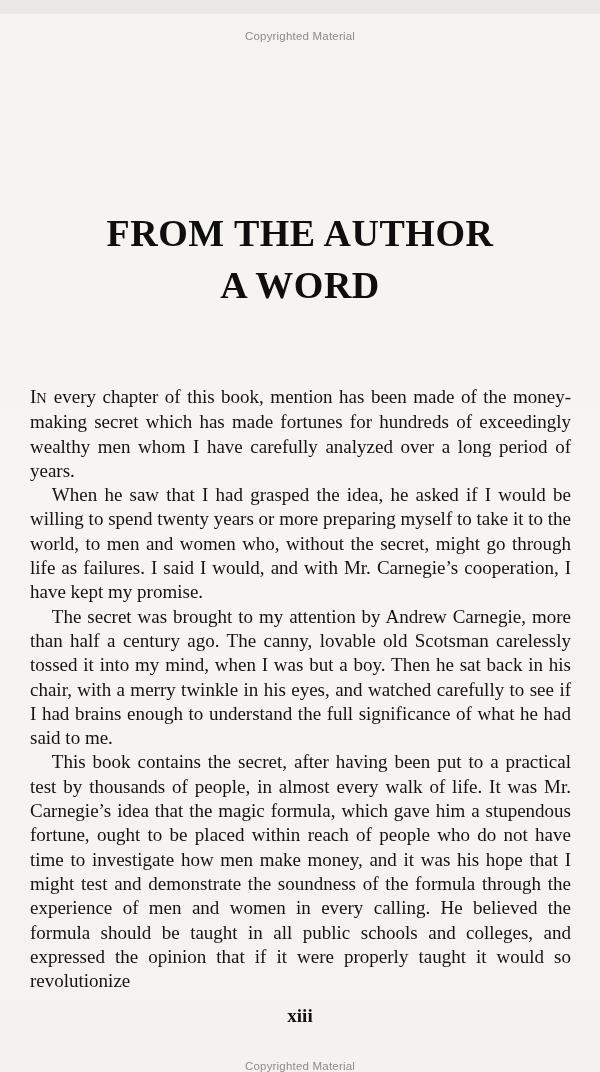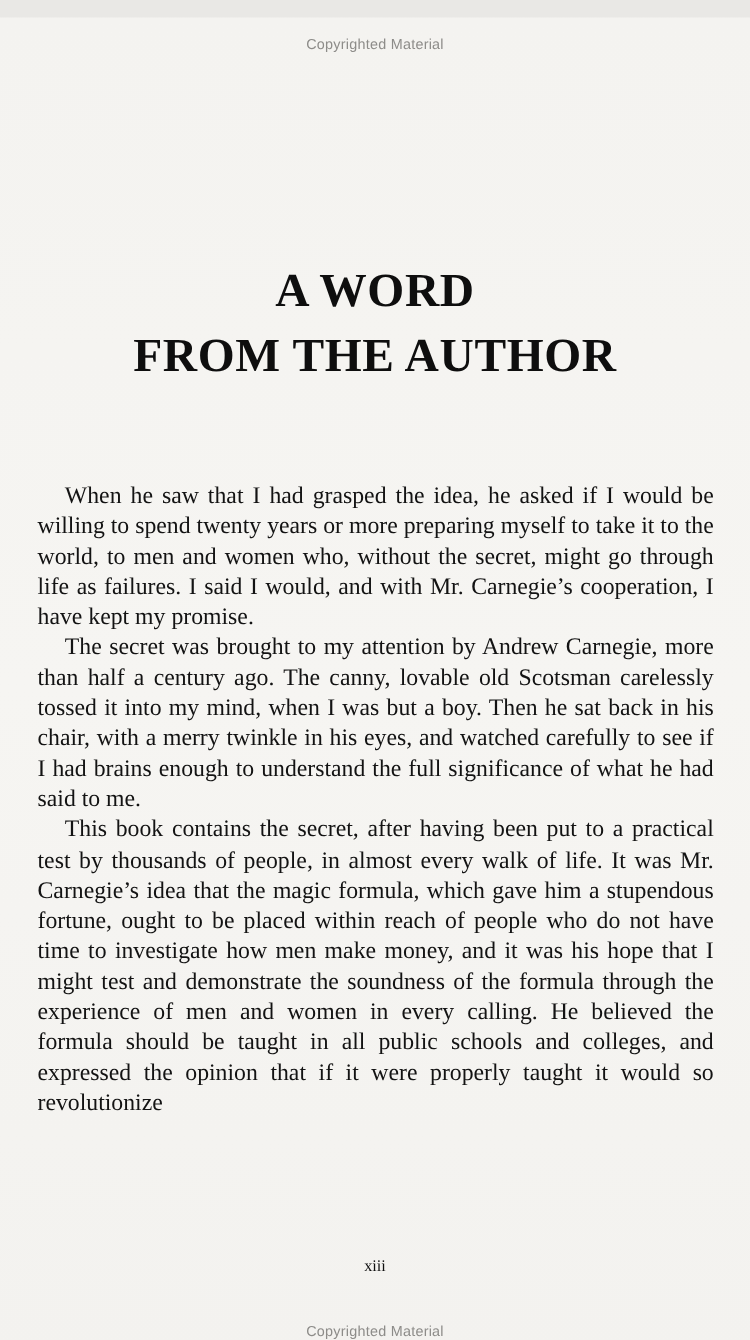--- a/index.html
+++ b/index.html
@@ -68,38 +68,39 @@
     letter-spacing: 0.5px;
   }
 
   .page-number {
     position: absolute;
     top: 991px;
     left: 0;
     width: 100%;
     text-align: center;
     font-family: "Liberation Serif", serif;
-    font-weight: 400;
-    font-size: 13px;
+    font-weight: 700;
+    font-size: 19px;
     color: #101010;
   }
 </style>
 </head>
 <body>
 
 <div class="page">
 
   <div class="copyright top">Copyrighted Material</div>
 
   <h1 class="chapter-title">
+    <span>FROM THE AUTHOR</span>
     <span>A WORD</span>
-    <span>FROM THE AUTHOR</span>
   </h1>
 
   <div class="body-text">
+    <p class="first"><span>I</span><span class="smallcap">N</span> <span>every chapter of this book, mention has been made of the money-making secret which has made fortunes for hundreds of exceedingly wealthy men whom I have carefully analyzed over a long period of years.</span></p>
     <p>When he saw that I had grasped the idea, he asked if I would be willing to spend twenty years or more preparing myself to take it to the world, to men and women who, without the secret, might go through life as failures. I said I would, and with Mr. Carnegie’s cooperation, I have kept my promise.</p>
     <p>The secret was brought to my attention by Andrew Carnegie, more than half a century ago. The canny, lovable old Scotsman carelessly tossed it into my mind, when I was but a boy. Then he sat back in his chair, with a merry twinkle in his eyes, and watched carefully to see if I had brains enough to understand the full significance of what he had said to me.</p>
     <p>This book contains the secret, after having been put to a practical test by thousands of people, in almost every walk of life. It was Mr. Carnegie’s idea that the magic formula, which gave him a stupendous fortune, ought to be placed within reach of people who do not have time to investigate how men make money, and it was his hope that I might test and demonstrate the soundness of the formula through the experience of men and women in every calling. He believed the formula should be taught in all public schools and colleges, and expressed the opinion that if it were properly taught it would so revolutionize</p>
   </div>
 
   <div class="page-number">xiii</div>
 
   <div class="copyright bottom">Copyrighted Material</div>
 
 </div>

